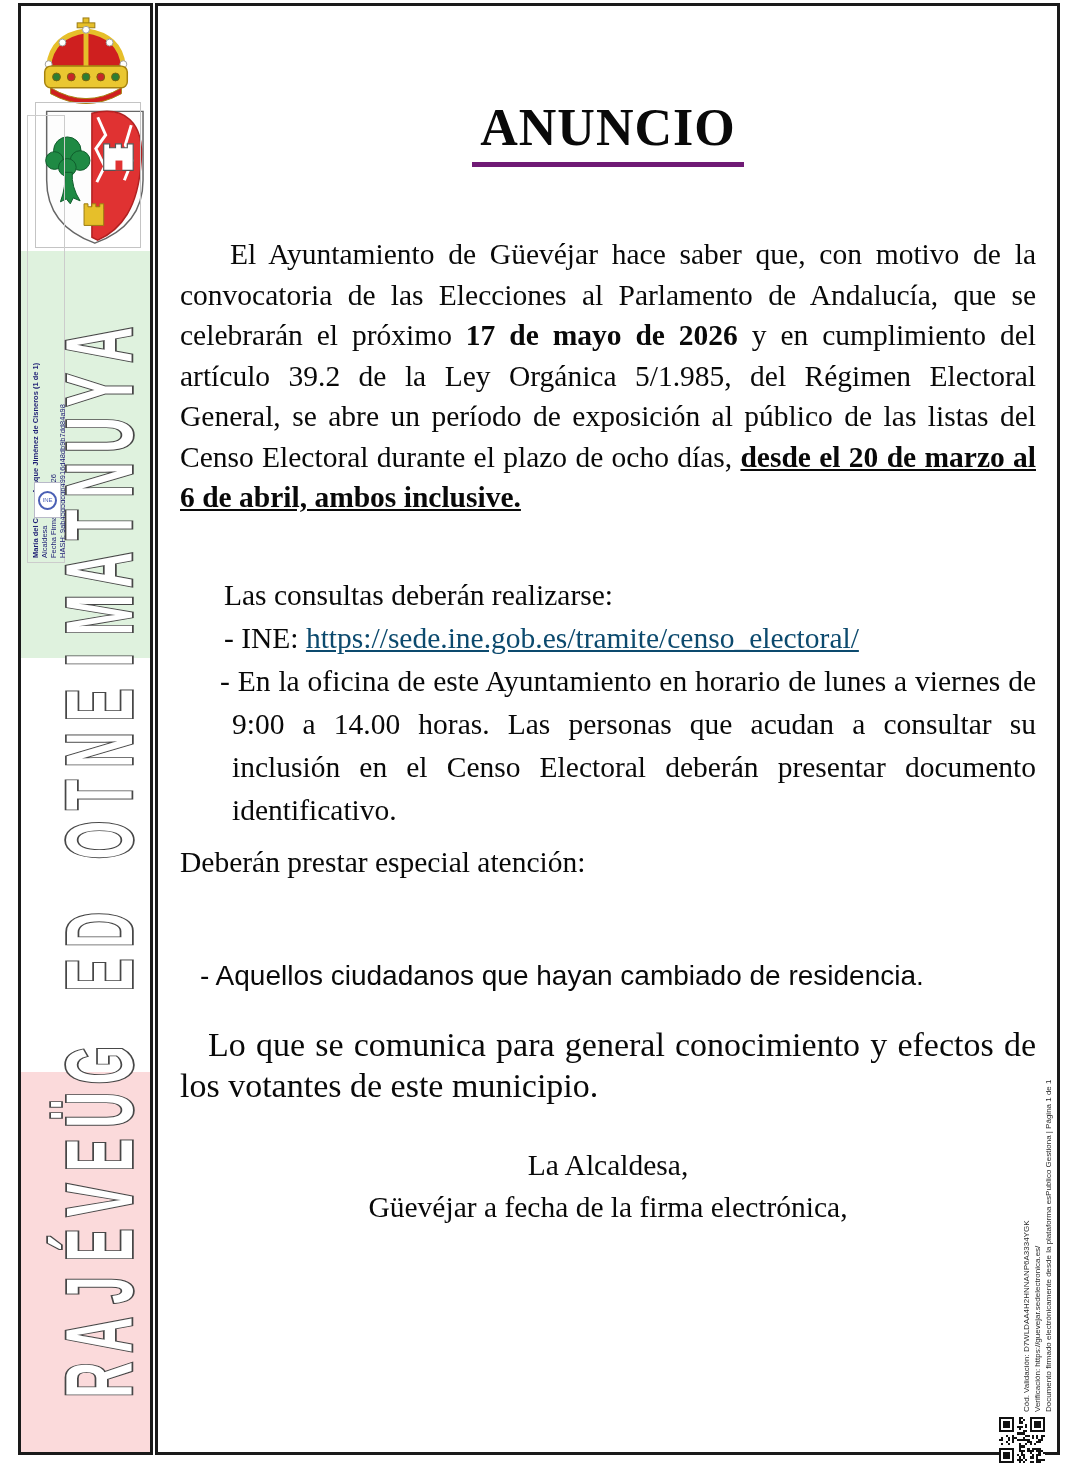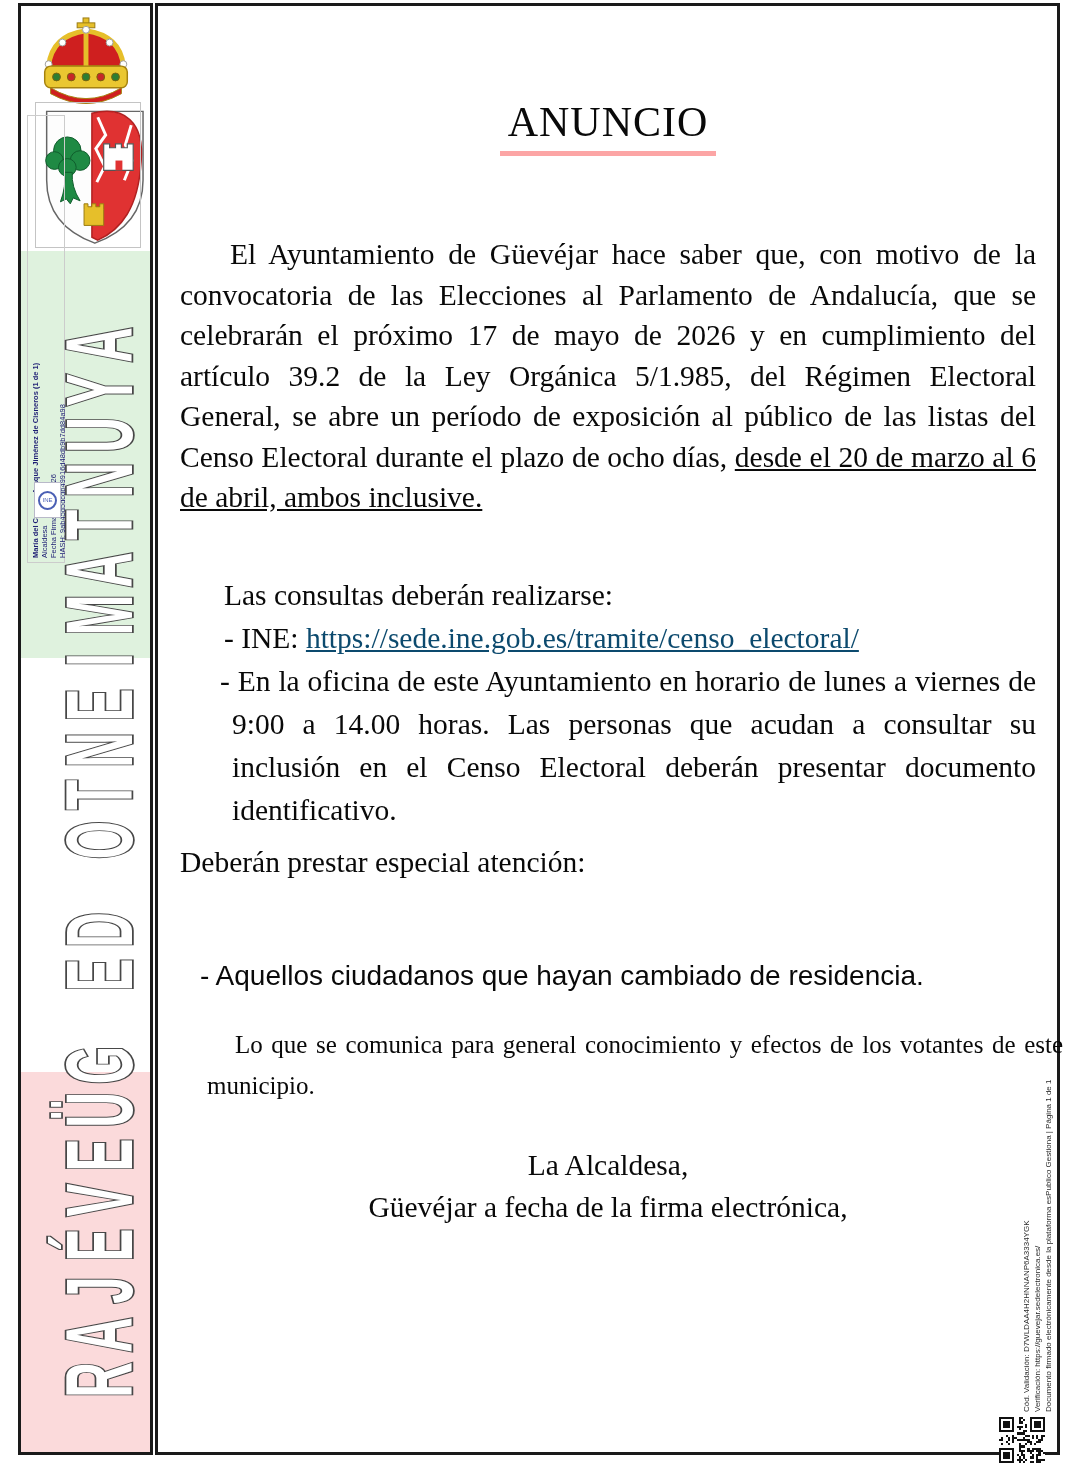--- a/index.html
+++ b/index.html
@@ -27,35 +27,35 @@
            border:1px solid #b9b9c9; display:flex; align-items:center; justify-content:center; }
   .stamp-ring { width:19px; height:19px; border-radius:50%; border:2px solid #4a5fb4;
                 display:flex; align-items:center; justify-content:center;
                 color:#4a5fb4; font-size:6px; font-family:"Liberation Sans",sans-serif; }
 
   
   .main-box { position:absolute; left:155px; top:3px; width:905px; height:1452px;
               border:3px solid #1a1a1a; background:#ffffff; color:#090909; }
   .abs { position:absolute; left:22px; width:856px; }
   .title-wrap { top:92px; text-align:center; }
-  .doc-title { display:inline-block; font-size:42px; font-weight:normal; letter-spacing:1px;
-               border-bottom:5px solid #fca5a5; padding:0 8px 5px 8px; }
+  .doc-title { display:inline-block; font-size:52px; font-weight:bold; letter-spacing:1px;
+               border-bottom:5px solid #701a75; padding:0 8px 5px 8px; }
   .p1 { top:228px; font-size:29.5px; line-height:40.5px; text-align:justify; text-indent:50px; }
   .consultas { top:568px; font-size:29.5px; line-height:43px; }
   .c-intro { padding-left:44px; }
   .c-ine { padding-left:44px; }
   .c-office { padding-left:52px; text-indent:-12px; text-align:justify; }
   .a-intro { top:840px; font-size:29.5px; }
   .sans-item { font-family:"Liberation Sans", sans-serif; font-size:28px; line-height:43px;
                padding-left:34px; text-indent:-14px; }
   .item1 { top:886px; text-align:justify; }
   .item2 { top:948px; }
-  .closing { top:1018px; font-size:25px; line-height:41px; text-align:justify; text-indent:28px;margin-left:27px; }
+  .closing { top:1018px; font-size:34px; line-height:41px; text-align:justify; text-indent:28px; }
   .signoff { top:1138px; font-size:29.5px; line-height:42px; text-align:center; }
-  .b { font-weight:normal;margin-top:16px; }
+  .b { font-weight:bold;margin-top:16px; }
   .u { text-decoration:underline; }
   .link { color:#0c4a6e; text-decoration:underline; cursor:pointer; }
 
   
   .footer-vtext { position:absolute; left:1021px; top:1412px; width:330px;
                   transform:rotate(-90deg); transform-origin:0 0;
                   font-family:"Liberation Sans", sans-serif; font-size:8px; line-height:11px;
                   color:#2a2a2a; }
   .footer-vtext div { white-space:nowrap; }
   .qr { position:absolute; left:997px; top:1417px; width:50px; height:46px; }

